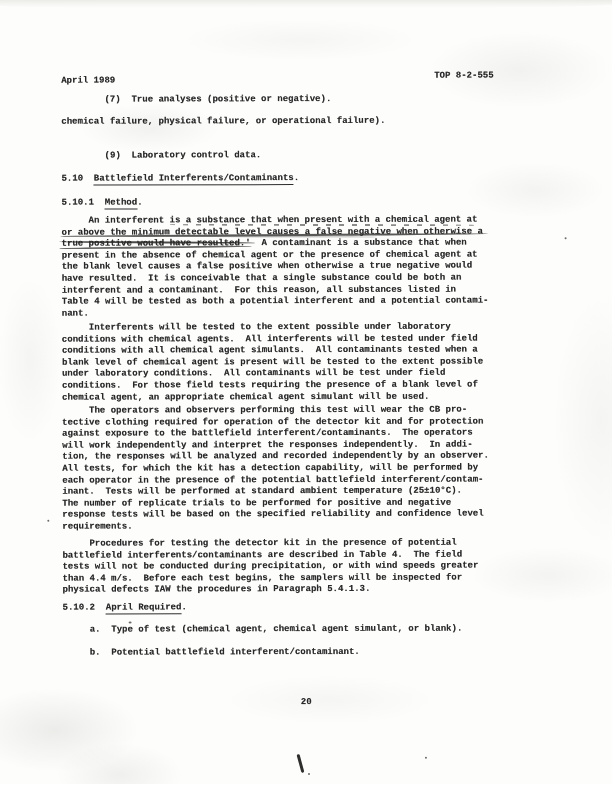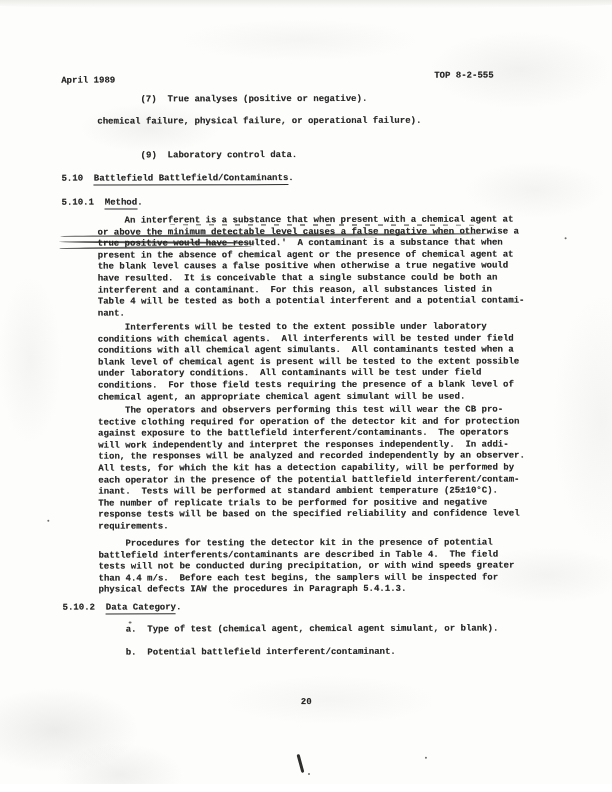--- a/index.html
+++ b/index.html
@@ -36,21 +36,21 @@
   }
   .doc {
     position: absolute; inset: 0;
     transform: rotate(-0.15deg);
     font-size: 9px; font-weight: 700;
     color: #282828;
     text-shadow: 0.2px 0.2px 0 rgba(40,40,40,0.45);
     white-space: pre;
   }
   .blk { position: absolute; line-height: 11.6px; }
-  .tl { white-space: pre; height: 11.6px; margin-left: 36px; }
+  .tl { white-space: pre; height: 11.6px; }
   .u { border-bottom: 1.1px solid #2d2d2d; padding-bottom: 0.5px; }
   
   .pen { position: absolute; border-radius: 45%; }
   .pen-dots {
     left: 170px; top: 223.5px; width: 305px; height: 1.6px;
     background: repeating-linear-gradient(90deg, rgba(45,45,42,0.55) 0 5px, transparent 5px 13px);
     transform: rotate(0.25deg);
   }
   .pen-l2a { left: 61px;  top: 233.8px; width: 428px; height: 2px;   background: rgba(48,48,45,0.80); transform: rotate(-0.2deg); }
   .pen-l2b { left: 118px; top: 236.4px; width: 262px; height: 1.4px; background: rgba(48,48,45,0.45); transform: rotate(0.3deg); }
@@ -76,33 +76,33 @@
 
     <div class="blk" style="left:62px; top:75px">April 1989</div>
     <div class="blk" style="left:435px; top:71px">TOP 8-2-555</div>
 
     <div class="blk" style="left:62px; top:94px"><div class="tl">        (7)  True analyses (positive or negative).</div></div>
 
     <div class="blk" style="left:62px; top:116px"><div class="tl">chemical failure, physical failure, or operational failure).</div></div>
 
     <div class="blk" style="left:62px; top:150px"><div class="tl">        (9)  Laboratory control data.</div></div>
 
-    <div class="blk" style="left:62px; top:173px"><span>5.10  </span><span class="u">Battlefield Battlefield/Contaminants</span><span>.</span></div>
+    <div class="blk" style="left:62px; top:173px"><span>5.10  </span><span class="u">Battlefield Interferents/Contaminants</span><span>.</span></div>
 
     <div class="blk" style="left:62px; top:197px"><span>5.10.1  </span><span class="u">Method</span><span>.</span></div>
 
     <div class="blk" style="left:62px; top:215px"><div class="tl">     An interferent is a substance that when present with a chemical agent at</div><div class="tl">or above the minimum detectable level causes a false negative when otherwise a</div><div class="tl">true positive would have resulted.'  A contaminant is a substance that when</div><div class="tl">present in the absence of chemical agent or the presence of chemical agent at</div><div class="tl">the blank level causes a false positive when otherwise a true negative would</div><div class="tl">have resulted.  It is conceivable that a single substance could be both an</div><div class="tl">interferent and a contaminant.  For this reason, all substances listed in</div><div class="tl">Table 4 will be tested as both a potential interferent and a potential contami-</div><div class="tl">nant.</div></div>
 
     <div class="blk" style="left:62px; top:322px"><div class="tl">     Interferents will be tested to the extent possible under laboratory</div><div class="tl">conditions with chemical agents.  All interferents will be tested under field</div><div class="tl">conditions with all chemical agent simulants.  All contaminants tested when a</div><div class="tl">blank level of chemical agent is present will be tested to the extent possible</div><div class="tl">under laboratory conditions.  All contaminants will be test under field</div><div class="tl">conditions.  For those field tests requiring the presence of a blank level of</div><div class="tl">chemical agent, an appropriate chemical agent simulant will be used.</div></div>
 
     <div class="blk" style="left:62px; top:405px"><div class="tl">     The operators and observers performing this test will wear the CB pro-</div><div class="tl">tective clothing required for operation of the detector kit and for protection</div><div class="tl">against exposure to the battlefield interferent/contaminants.  The operators</div><div class="tl">will work independently and interpret the responses independently.  In addi-</div><div class="tl">tion, the responses will be analyzed and recorded independently by an observer.</div><div class="tl">All tests, for which the kit has a detection capability, will be performed by</div><div class="tl">each operator in the presence of the potential battlefield interferent/contam-</div><div class="tl">inant.  Tests will be performed at standard ambient temperature (25±10°C).</div><div class="tl">The number of replicate trials to be performed for positive and negative</div><div class="tl">response tests will be based on the specified reliability and confidence level</div><div class="tl">requirements.</div></div>
 
     <div class="blk" style="left:62px; top:538px"><div class="tl">     Procedures for testing the detector kit in the presence of potential</div><div class="tl">battlefield interferents/contaminants are described in Table 4.  The field</div><div class="tl">tests will not be conducted during precipitation, or with wind speeds greater</div><div class="tl">than 4.4 m/s.  Before each test begins, the samplers will be inspected for</div><div class="tl">physical defects IAW the procedures in Paragraph 5.4.1.3.</div></div>
 
-    <div class="blk" style="left:62px; top:602px"><span>5.10.2  </span><span class="u">Data Category</span><span>.</span></div>
+    <div class="blk" style="left:62px; top:602px"><span>5.10.2  </span><span class="u">April Required</span><span>.</span></div>
 
     <div class="blk" style="left:62px; top:647px"><div class="tl">     b.  Potential battlefield interferent/contaminant.</div></div>
 
     <div class="blk" style="left:62px; top:624px"><div class="tl">     a.  Type of test (chemical agent, chemical agent simulant, or blank).</div></div>
 
     <div class="blk" style="left:300px; top:697px">20</div>
 
     
     <div class="pen pen-dots" title="hand-drawn pen underline over first sentence"></div>
     <div class="pen pen-l2a"></div>

